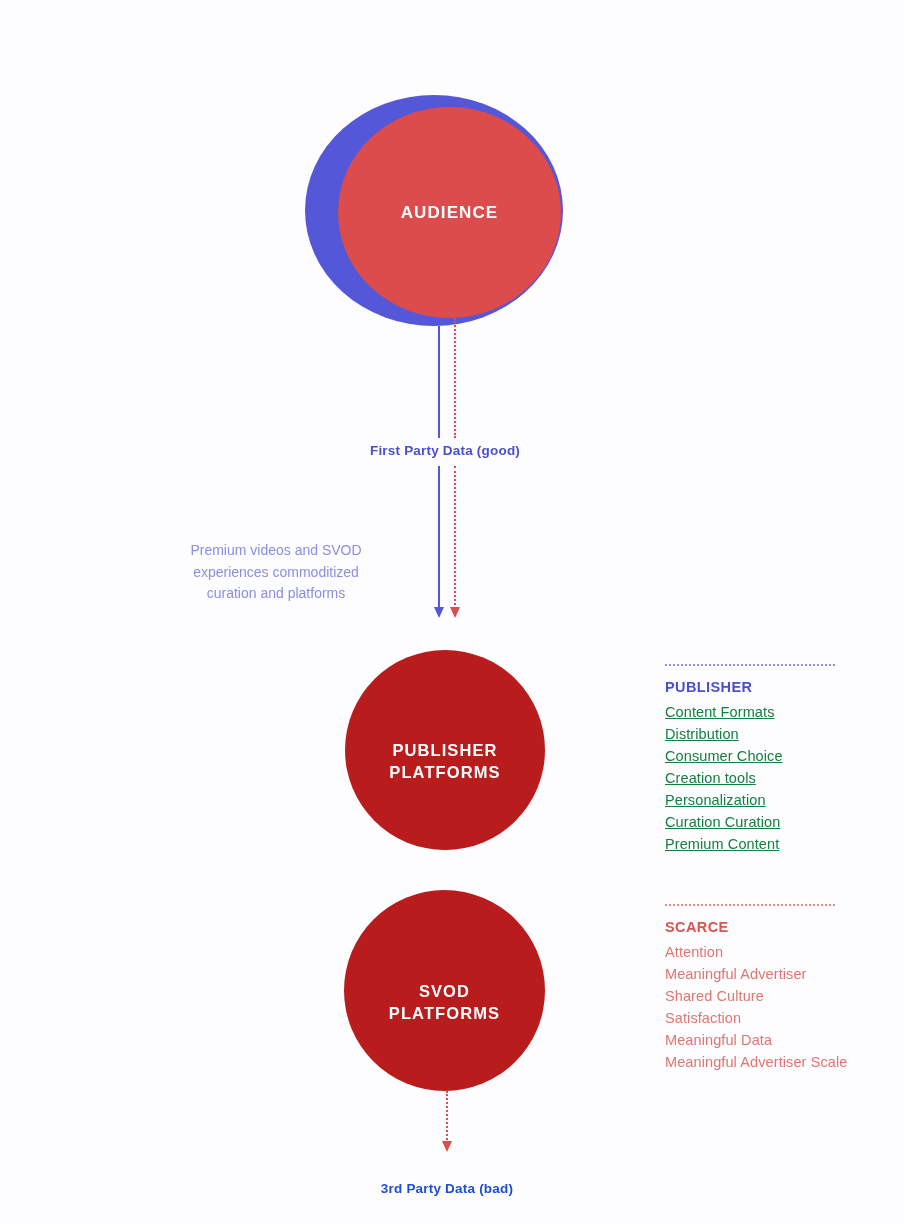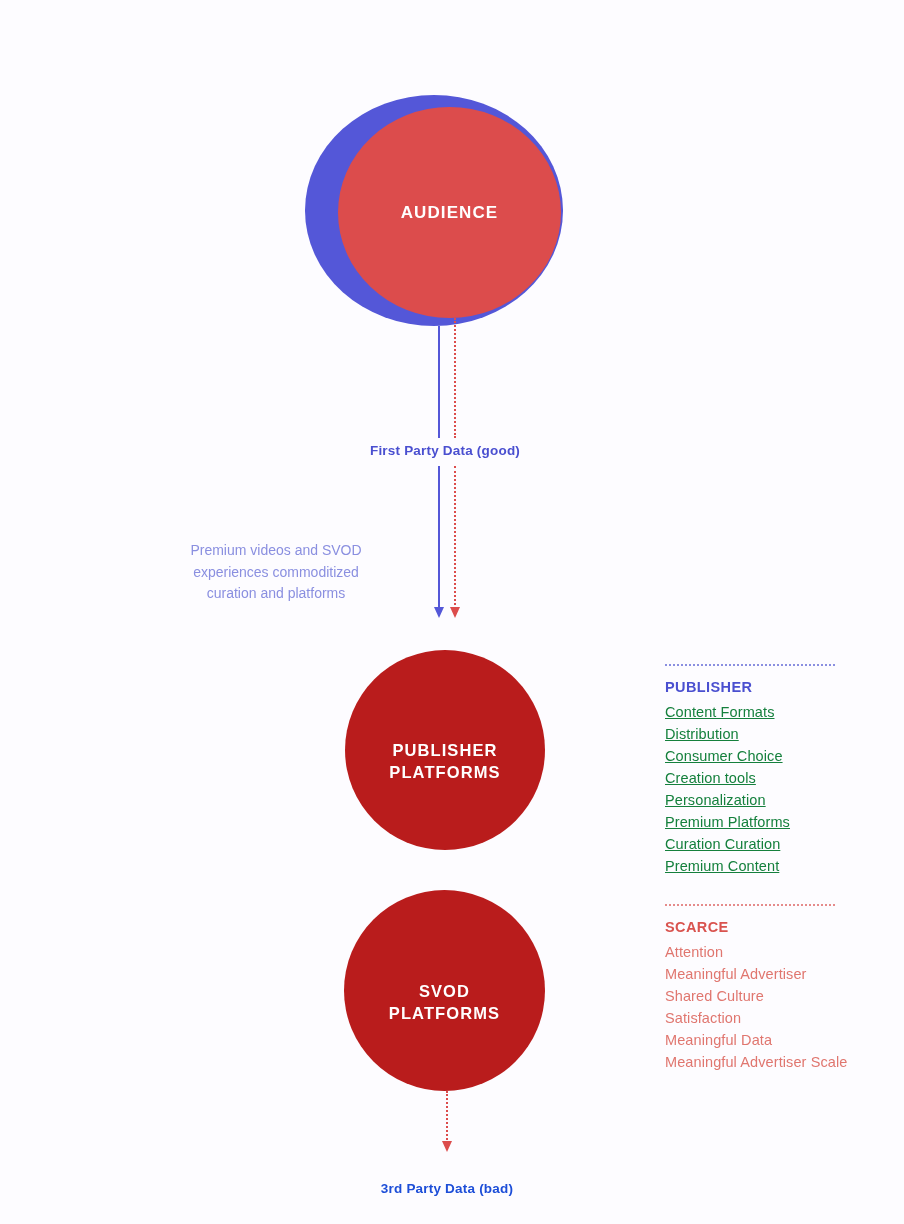--- a/index.html
+++ b/index.html
@@ -211,21 +211,20 @@
 
   <div class="abs list-block" id="abundant-block">
     <div class="dotted-rule blue"></div>
     <div class="list-header blue">PUBLISHER</div>
     <ul class="list-items blue">
       <li>Content Formats</li>
       <li>Distribution</li>
       <li>Consumer Choice</li>
       <li>Creation tools</li>
       <li>Personalization</li>
-      <li>Premium Platforms</li>
       <li>Curation Curation</li>
       <li>Premium Content</li>
     </ul>
   </div>
 
   <div class="abs list-block" id="scarce-block">
     <div class="dotted-rule red"></div>
     <div class="list-header red">SCARCE</div>
     <ul class="list-items red">
       <li>Attention</li>

